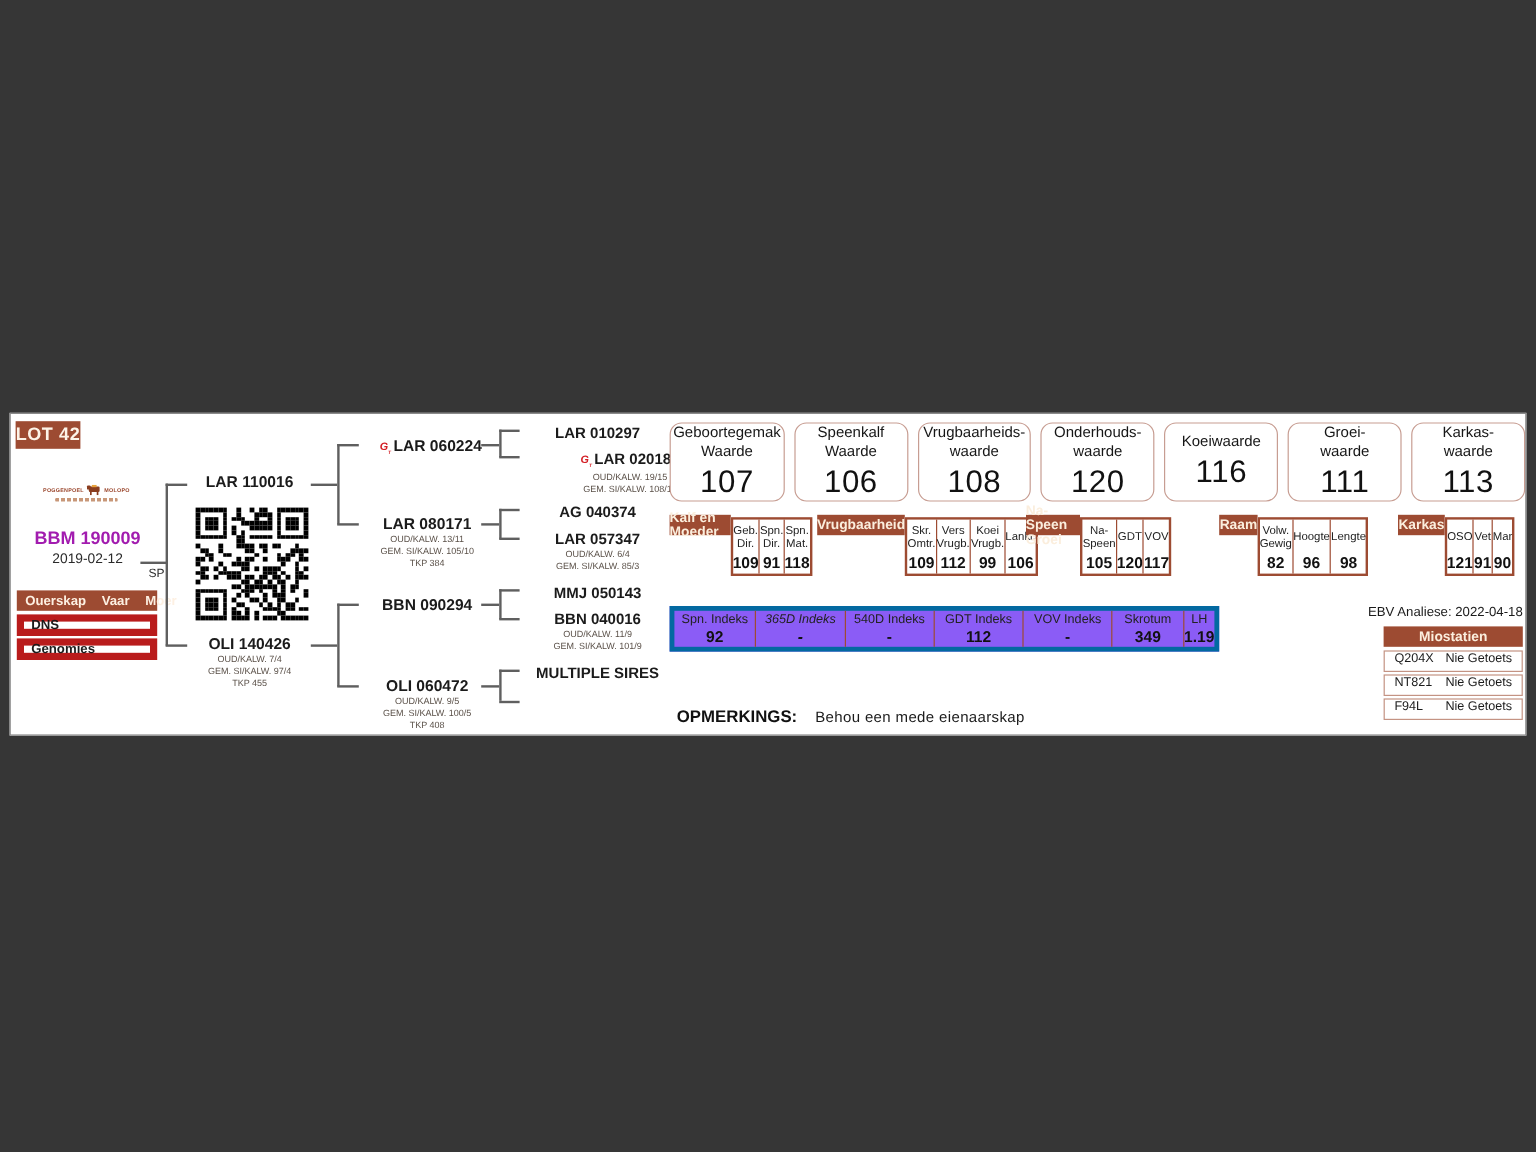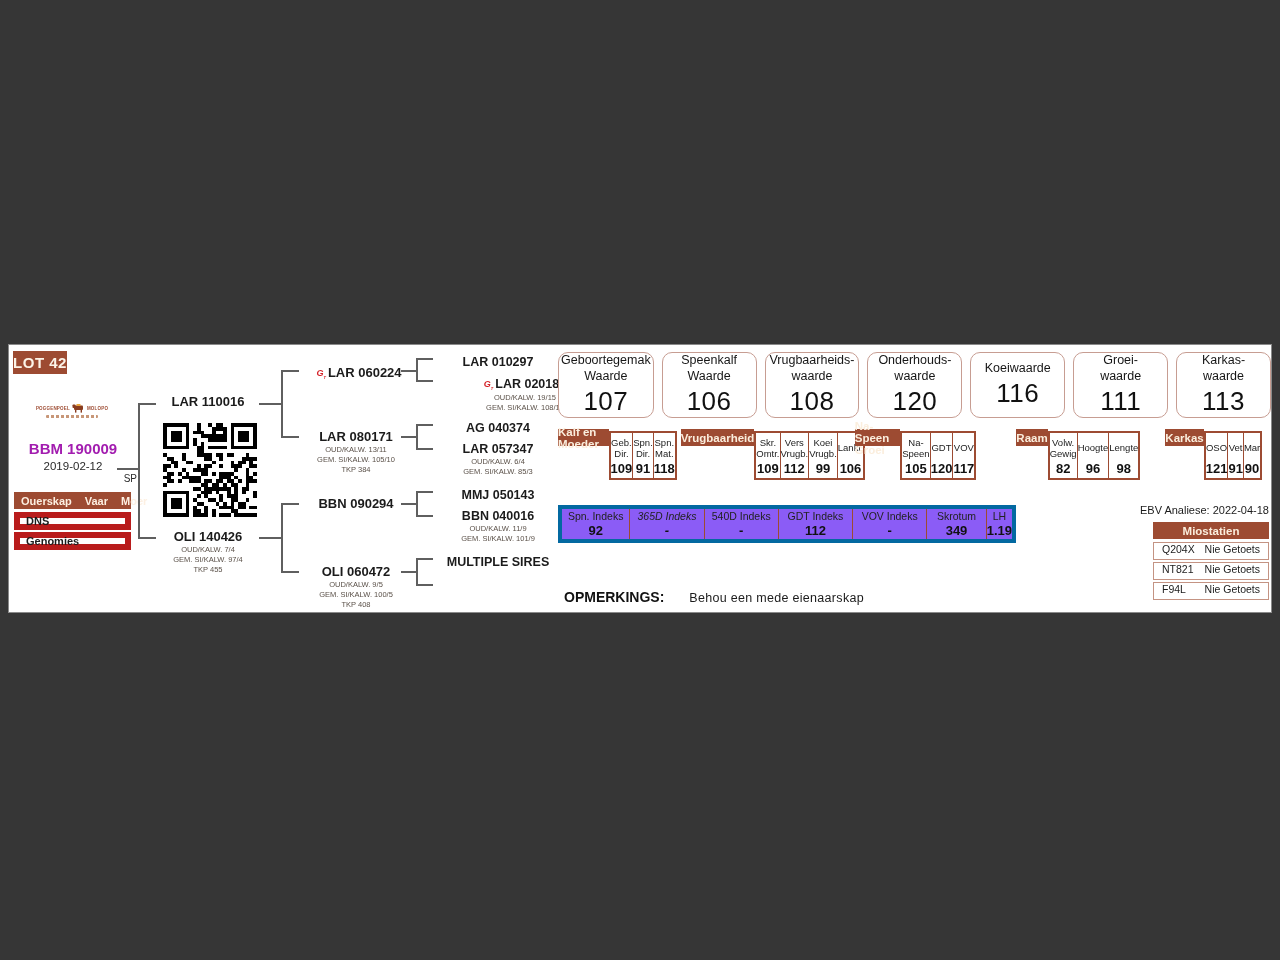--- a/index.html
+++ b/index.html
@@ -64,21 +64,21 @@
   .i-value{font-size:13px;font-weight:bold;color:#111;margin-top:1px;}
 
   .analysis{left:1008px;top:159px;width:252px;text-align:right;font-size:11px;color:#1b1b1b;}
   .mio-head{left:1144px;top:177px;width:116px;height:17px;background:#9d4b32;color:#fbeedd;
     font-size:11.5px;font-weight:bold;display:flex;align-items:center;justify-content:center;}
   .mio-row{left:1144px;width:116px;height:18px;border:1px solid #c49383;box-sizing:border-box;
     display:flex;align-items:flex-start;justify-content:space-between;padding:0 8px;background:#fff;}
   .mio-gene{font-size:10.5px;color:#1b1b1b;}
   .mio-result{font-size:10.5px;color:#1b1b1b;}
 
-  .remarks{left:555px;top:244px;display:flex;align-items:baseline;gap:25px;}
+  .remarks{left:555px;top:244px;display:flex;align-items:baseline;gap:15px;}
   .rem-label{font-size:14px;font-weight:bold;color:#111;}
   .rem-text{font-size:12.5px;color:#1b1b1b;letter-spacing:.3px;}
 </style>
 </head>
 <body>
 
 <div class="sheet">
 
   <div class="abs lot-badge">LOT 42</div>
 

